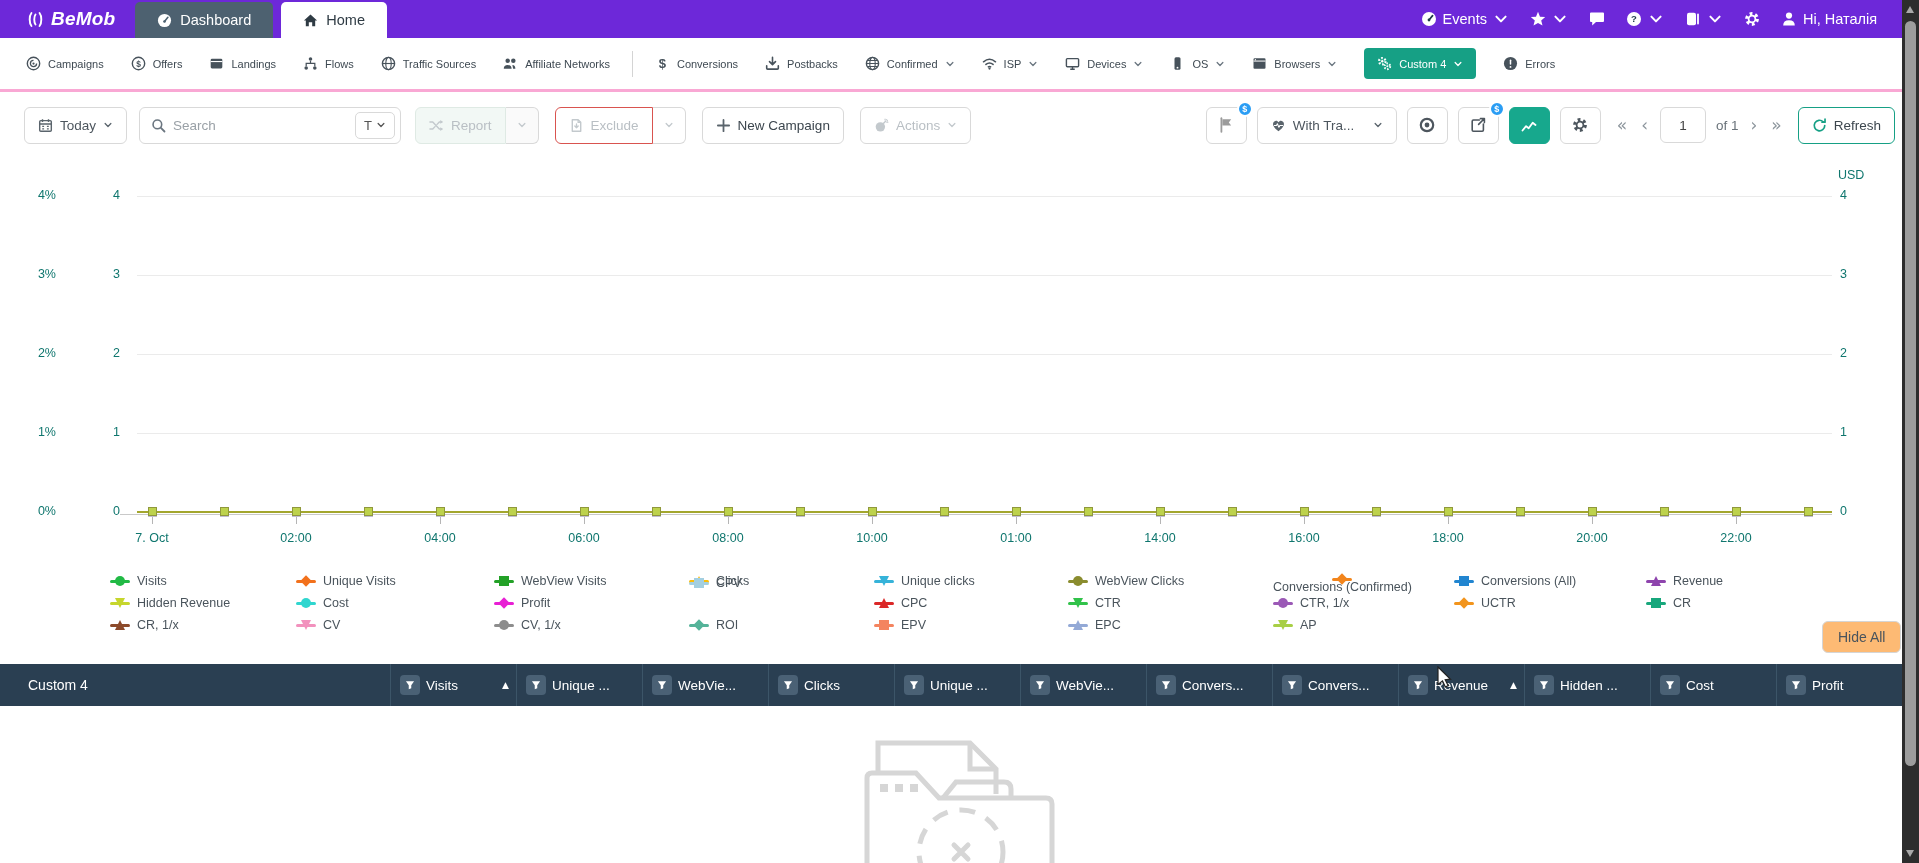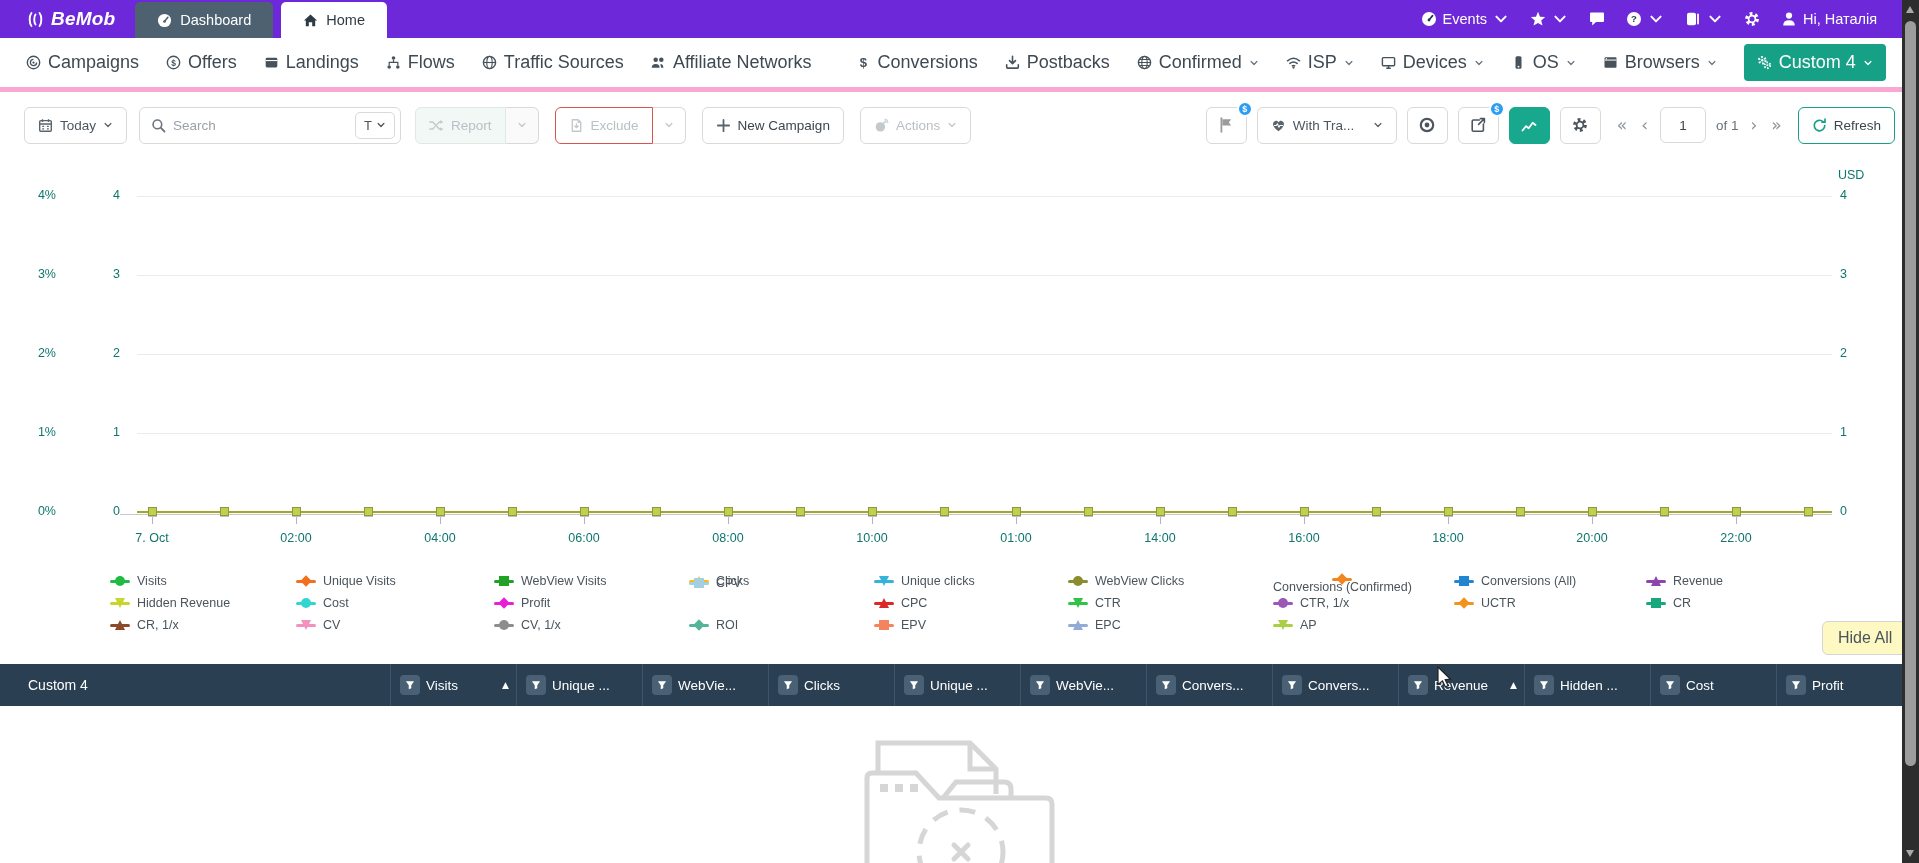--- a/index.html
+++ b/index.html
@@ -16,21 +16,21 @@
   .logo svg { width:19px; height:19px; }
   .tabs { display:flex; align-items:stretch; gap:8px; }
   .tab { display:flex; align-items:center; gap:8px; padding:0 22px; margin-top:2px; border-radius:5px 5px 0 0; background:#4d6170; color:#fff; font-size:14.5px; cursor:pointer; --icon-bg:#4d6170; }
   .tab svg { width:15px; height:15px; }
   .tab.active { background:#fff; color:#2f3b44; --icon-bg:#fff; }
   .top-right { margin-left:auto; display:flex; align-items:center; gap:21px; padding-right:42px; font-size:14.5px; }
   .tb-item { display:flex; align-items:center; gap:6px; cursor:pointer; }
   .tb-item svg { width:16px; height:16px; }
 
   
-  .subnav { position:absolute; left:0; top:38px; width:1919px; height:54px; background:#fff; border-bottom:5px solid #f9a8d4; display:flex; align-items:center; padding-left:26px; font-size:18px; color:#3e4952; }
+  .subnav { position:absolute; left:0; top:38px; width:1919px; height:54px; background:#fff; border-bottom:3px solid #f9a8d4; display:flex; align-items:center; padding-left:26px; font-size:11px; color:#3e4952; }
   .nav-group { display:flex; align-items:center; gap:27px; }
   .nav-item { display:flex; align-items:center; gap:7px; cursor:pointer; white-space:nowrap; }
   .nav-item svg.icn { color:#47525b; }
   .nav-item svg.chev { color:#6b7680; }
   .nav-item.active { background:#16a085; color:#fff; padding:8px 13px; border-radius:4px; }
   .nav-item.active svg { color:#fff; }
   .nav-divider { width:1px; height:26px; background:#d4d4d4; margin:0 22px; }
 
   
   .toolbar { position:absolute; left:0; top:93px; width:1919px; height:64px; display:flex; align-items:center; padding:0 24px; }
@@ -67,21 +67,21 @@
   .marker { position:absolute; width:9px; height:9px; background:#bdd24c; border:1px solid #8f983c; box-shadow:0 1px 0 rgba(120,110,160,.45); }
   .xtick { position:absolute; width:1px; height:7px; background:#b5b5b5; }
   .lg-item { position:absolute; display:flex; align-items:center; gap:7px; font-size:12.5px; color:#4a545c; cursor:pointer; height:16px; }
   .lg-swatch { position:relative; width:20px; height:12px; }
   .lg-line { position:absolute; left:0; top:5px; width:20px; height:2.5px; border-radius:2px; }
   .lg-mark { position:absolute; left:5px; top:1px; width:10px; height:10px; }
   .lg-mark.circle { border-radius:50%; }
   .lg-mark.diamond { width:8px; height:8px; left:6px; top:2px; transform:rotate(45deg); }
   .lg-mark.triangle-up { width:0; height:0; background:none!important; border-left:5.5px solid transparent; border-right:5.5px solid transparent; border-bottom:10px solid; left:4.5px; }
   .lg-mark.triangle-down { width:0; height:0; background:none!important; border-left:5.5px solid transparent; border-right:5.5px solid transparent; border-top:10px solid; left:4.5px; }
-  .hide-all { position:absolute; left:1822px; top:621px; padding:7px 15px; background:#fef9c3; border:1px solid #d5d5d5; border-radius:6px; font-size:16px; color:#4a545c; cursor:pointer; }
+  .hide-all { position:absolute; left:1822px; top:621px; padding:7px 15px; background:#fdba74; border:1px solid #d5d5d5; border-radius:6px; font-size:14px; color:#4a545c; cursor:pointer; }
 
   
   .thead { position:absolute; left:0; top:664px; width:1902px; height:42px; background:#2a3f52; display:flex; align-items:stretch; color:#fff; }
   .th-first { width:390px; display:flex; align-items:center; padding-left:28px; font-size:14px; }
   .th-col { width:126px; display:flex; align-items:center; gap:6px; padding:0 7px 0 9px; border-left:1px solid #3c5568; font-size:13.5px; position:relative; cursor:pointer; }
   .th-label { overflow:hidden; white-space:nowrap; flex:1; }
   .chip { width:20px; height:20px; background:#4a6175; border-radius:4px; display:flex; align-items:center; justify-content:center; flex:0 0 auto; }
   .chip svg { width:10px; height:10px; color:#fff; }
   .sort { font-size:9px; color:#fff; font-family:"DejaVu Sans",sans-serif; margin-left:auto; padding-left:3px; }
 

